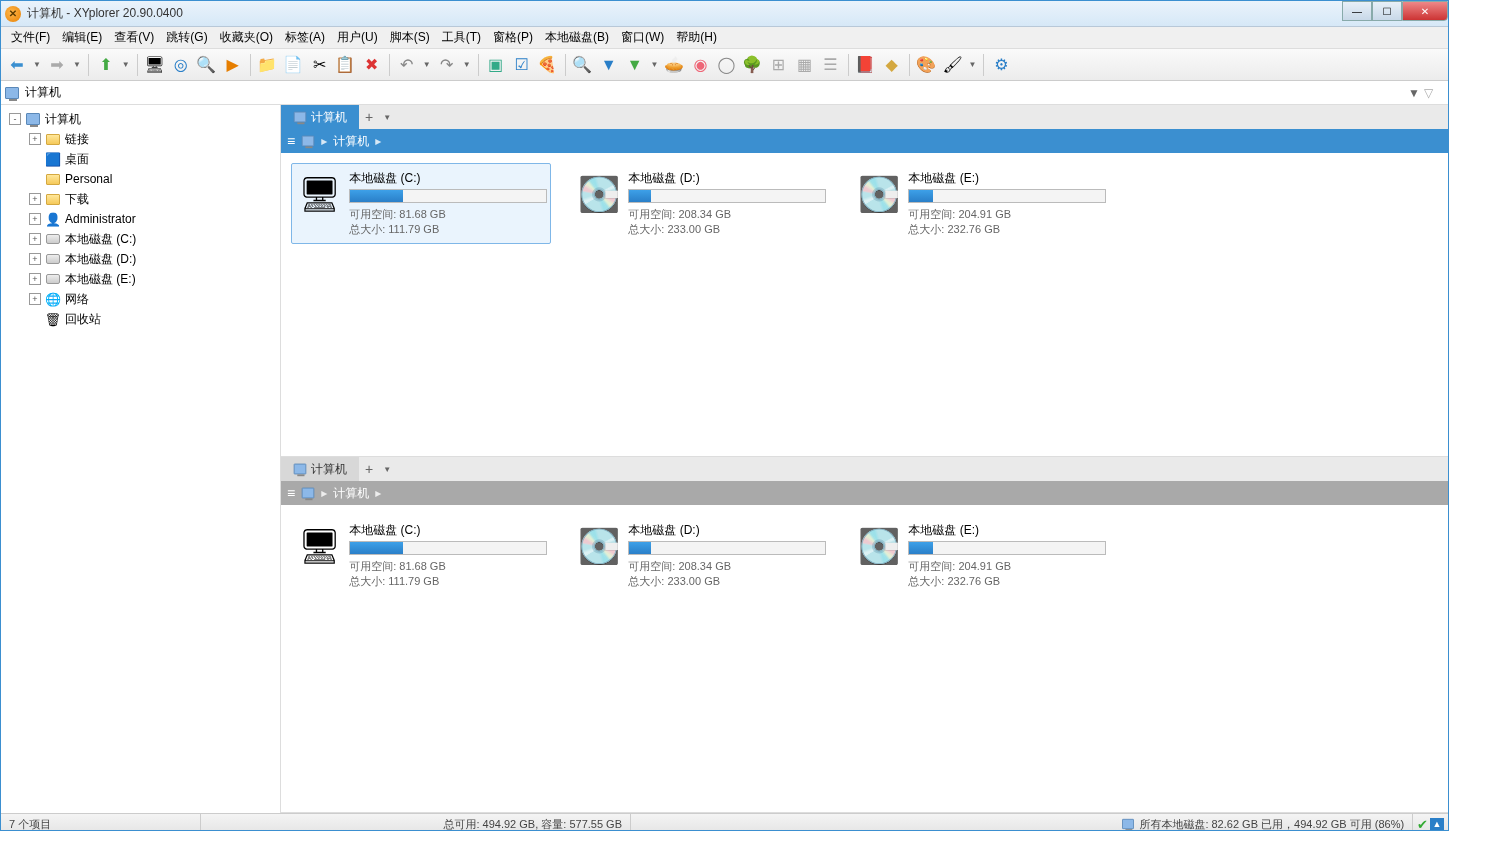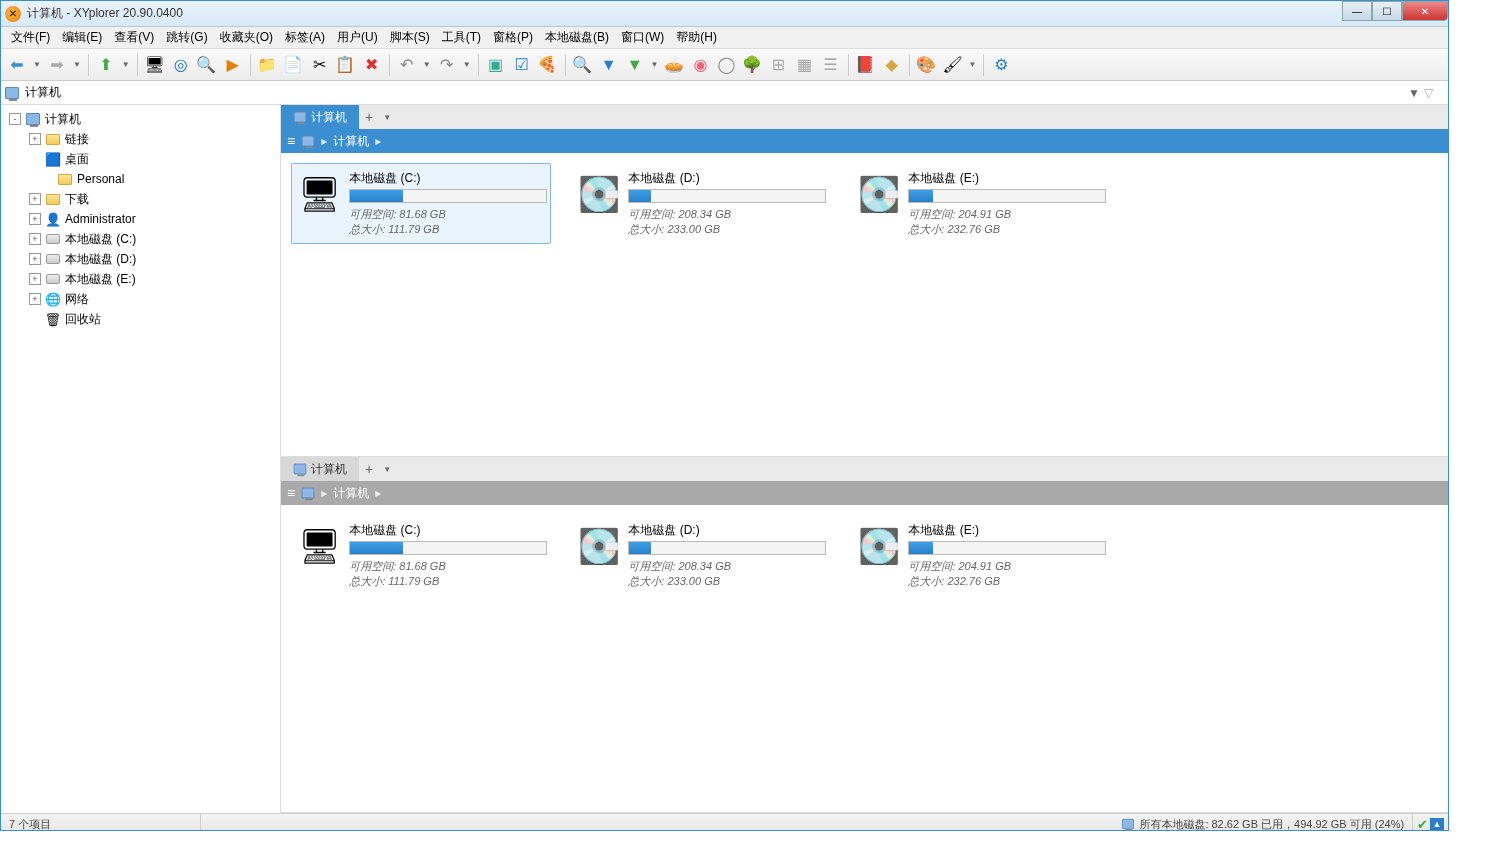--- a/index.html
+++ b/index.html
@@ -41,21 +41,21 @@
 .crumb-ham { font-size: 14px; cursor: pointer; }
 .crumb-sep { opacity: .8; }
 .pane-body { flex: 1; background: #fff; padding: 10px; display: flex; gap: 20px; align-items: flex-start; }
 .drive { width: 260px; display: flex; gap: 8px; padding: 6px; border: 1px solid transparent; border-radius: 2px; cursor: pointer; }
 .drive.selected { border: 1px solid #7fb7e8; background: #eaf4fd; }
 .drive-icon { width: 48px; height: 48px; display: flex; align-items: center; justify-content: center; font-size: 34px; }
 .drive-info { flex: 1; }
 .drive-name { font-size: 12px; margin-bottom: 2px; }
 .drive-bar { width: 198px; height: 14px; border: 1px solid #bbb; background: #f4f4f4; margin-bottom: 4px; position: relative; }
 .drive-bar .fill { height: 100%; background: linear-gradient(#3da0e8, #2a7fc8); }
-.drive-line { font-size: 11px; color: #666; line-height: 15px; font-style: italic; }
+.drive-line { font-size: 11px; color: #666; line-height: 15px; }
 .statusbar { height: 21px; background: linear-gradient(#f4f4f4,#e4e4e4); border-top: 1px solid #ccc; display: flex; align-items: center; font-size: 11px; color: #444; }
 .status-cell { padding: 0 8px; border-right: 1px solid #ccc; height: 100%; display: flex; align-items: center; }
 .status-spacer { flex: 1; }
 .status-icons { display: flex; gap: 2px; padding: 0 4px; align-items: center; }
 .comp-icon { display:inline-block; width:14px; height:12px; background:#8cb8e8; border:1px solid #5a88b8; border-radius:1px; position:relative; }
 .comp-icon::after { content:''; position:absolute; bottom:-3px; left:3px; width:8px; height:2px; background:#888; }
 .folder-icon { display:inline-block; width:14px; height:11px; background:linear-gradient(#ffe79a,#f5c95a); border:1px solid #d4a840; border-radius:1px; }
 .disk-icon-sm { display:inline-block; width:14px; height:10px; background:linear-gradient(#eee,#ccc); border:1px solid #999; border-radius:2px; }
 </style>
 </head>
@@ -159,21 +159,21 @@
         <span class="ticon">
           <span class="folder-icon"></span>
         </span>
         <span class="tlabel">链接</span>
       </div>
       <div class="tree-item" style="padding-left: 28px;">
         <span class="sp"></span>
         <span class="ticon">🟦</span>
         <span class="tlabel">桌面</span>
       </div>
-      <div class="tree-item" style="padding-left: 40px;">
+      <div class="tree-item" style="padding-left: 28px;">
         <span class="sp"></span>
         <span class="ticon">
           <span class="folder-icon"></span>
         </span>
         <span class="tlabel">Personal</span>
       </div>
       <div class="tree-item" style="padding-left: 28px;">
         <span class="exp">+</span>
         <span class="ticon">
           <span class="folder-icon"></span>
@@ -322,22 +322,23 @@
               <div class="drive-line">总大小: 232.76 GB</div>
             </div>
           </div>
         </div>
     </div>
   </div>
 </div>
 
 <div class="statusbar">
   <div class="status-cell" style="width:200px">7 个项目</div>
+  <div class="status-cell" style="width:430px;justify-content:flex-end">总可用: 494.92 GB, 容量: 577.55 GB</div>
   <div class="status-spacer"></div>
   <div class="status-cell">
     <span class="comp-icon" style="margin-right:4px;transform:scale(.85)"></span>
-    <span>所有本地磁盘: 82.62 GB 已用，494.92 GB 可用 (24%)</span>
+    <span>所有本地磁盘: 82.62 GB 已用，494.92 GB 可用 (86%)</span>
   </div>
   <div class="status-icons">
     <span style="color:#3a3;font-size:13px">✔</span>
     <span style="background:#2a7fc8;color:#fff;width:14px;height:12px;font-size:9px;display:flex;align-items:center;justify-content:center">▲</span>
   </div>
 </div>
 
 </body></html>

